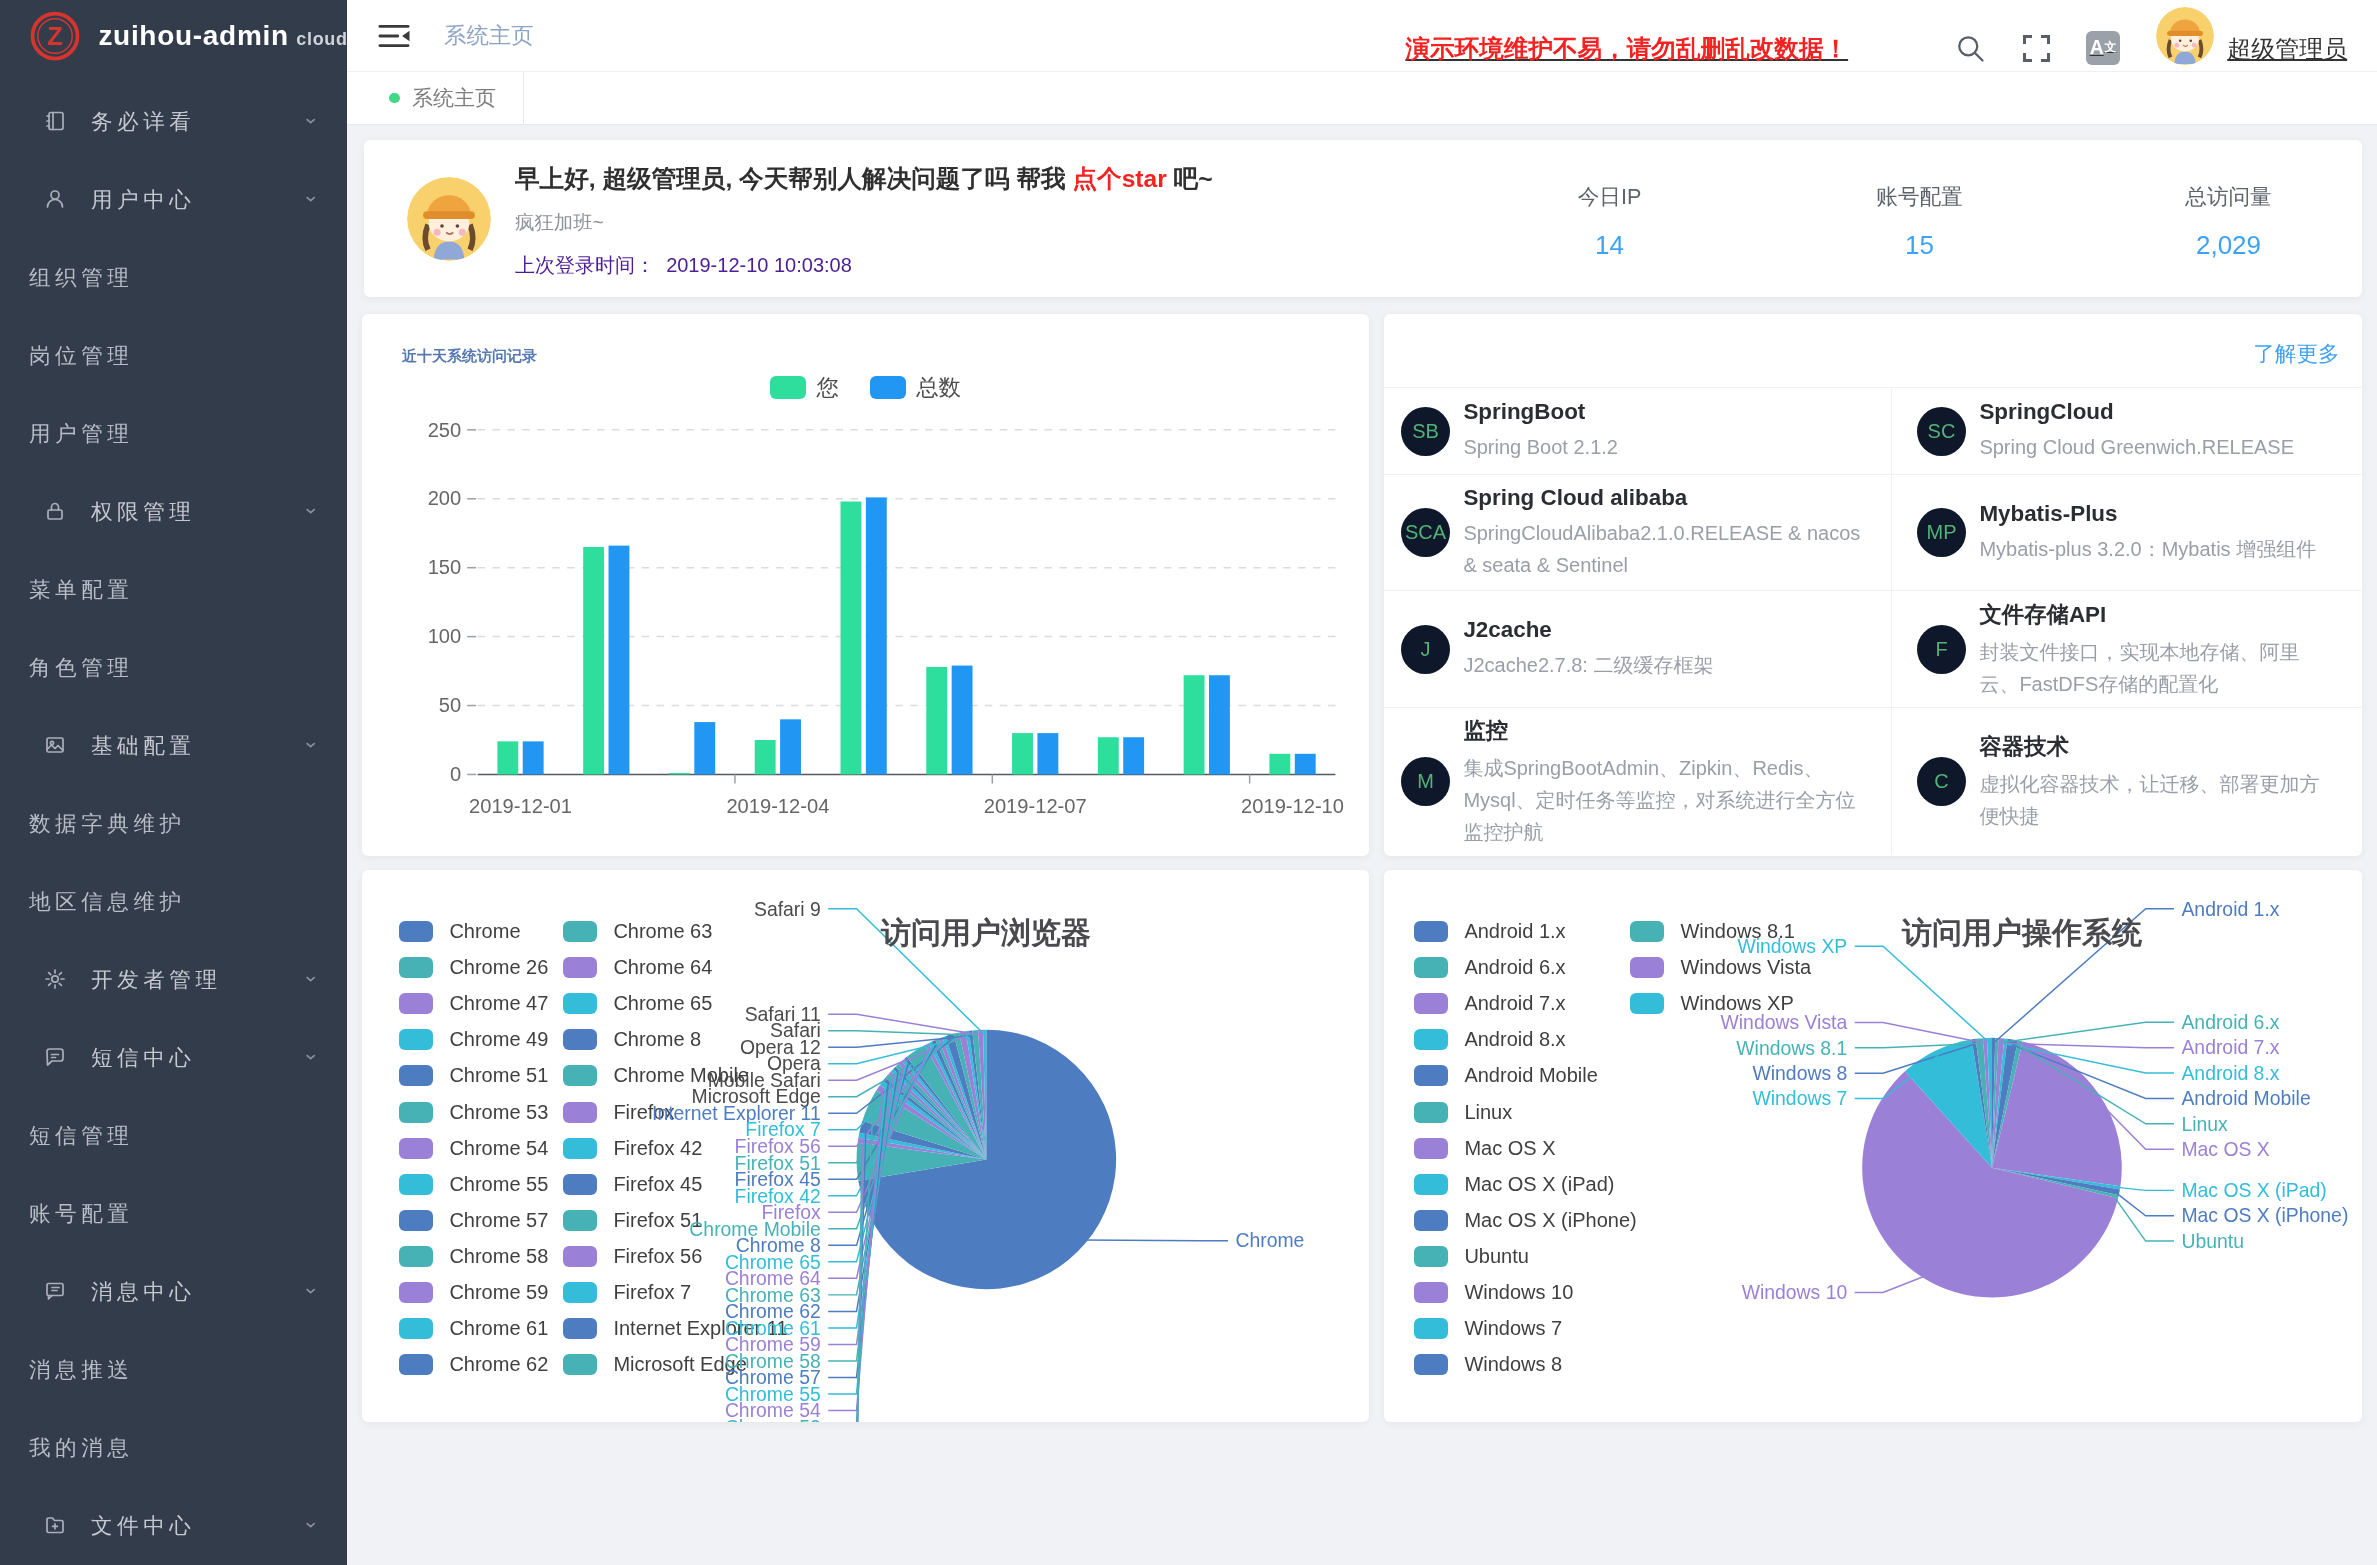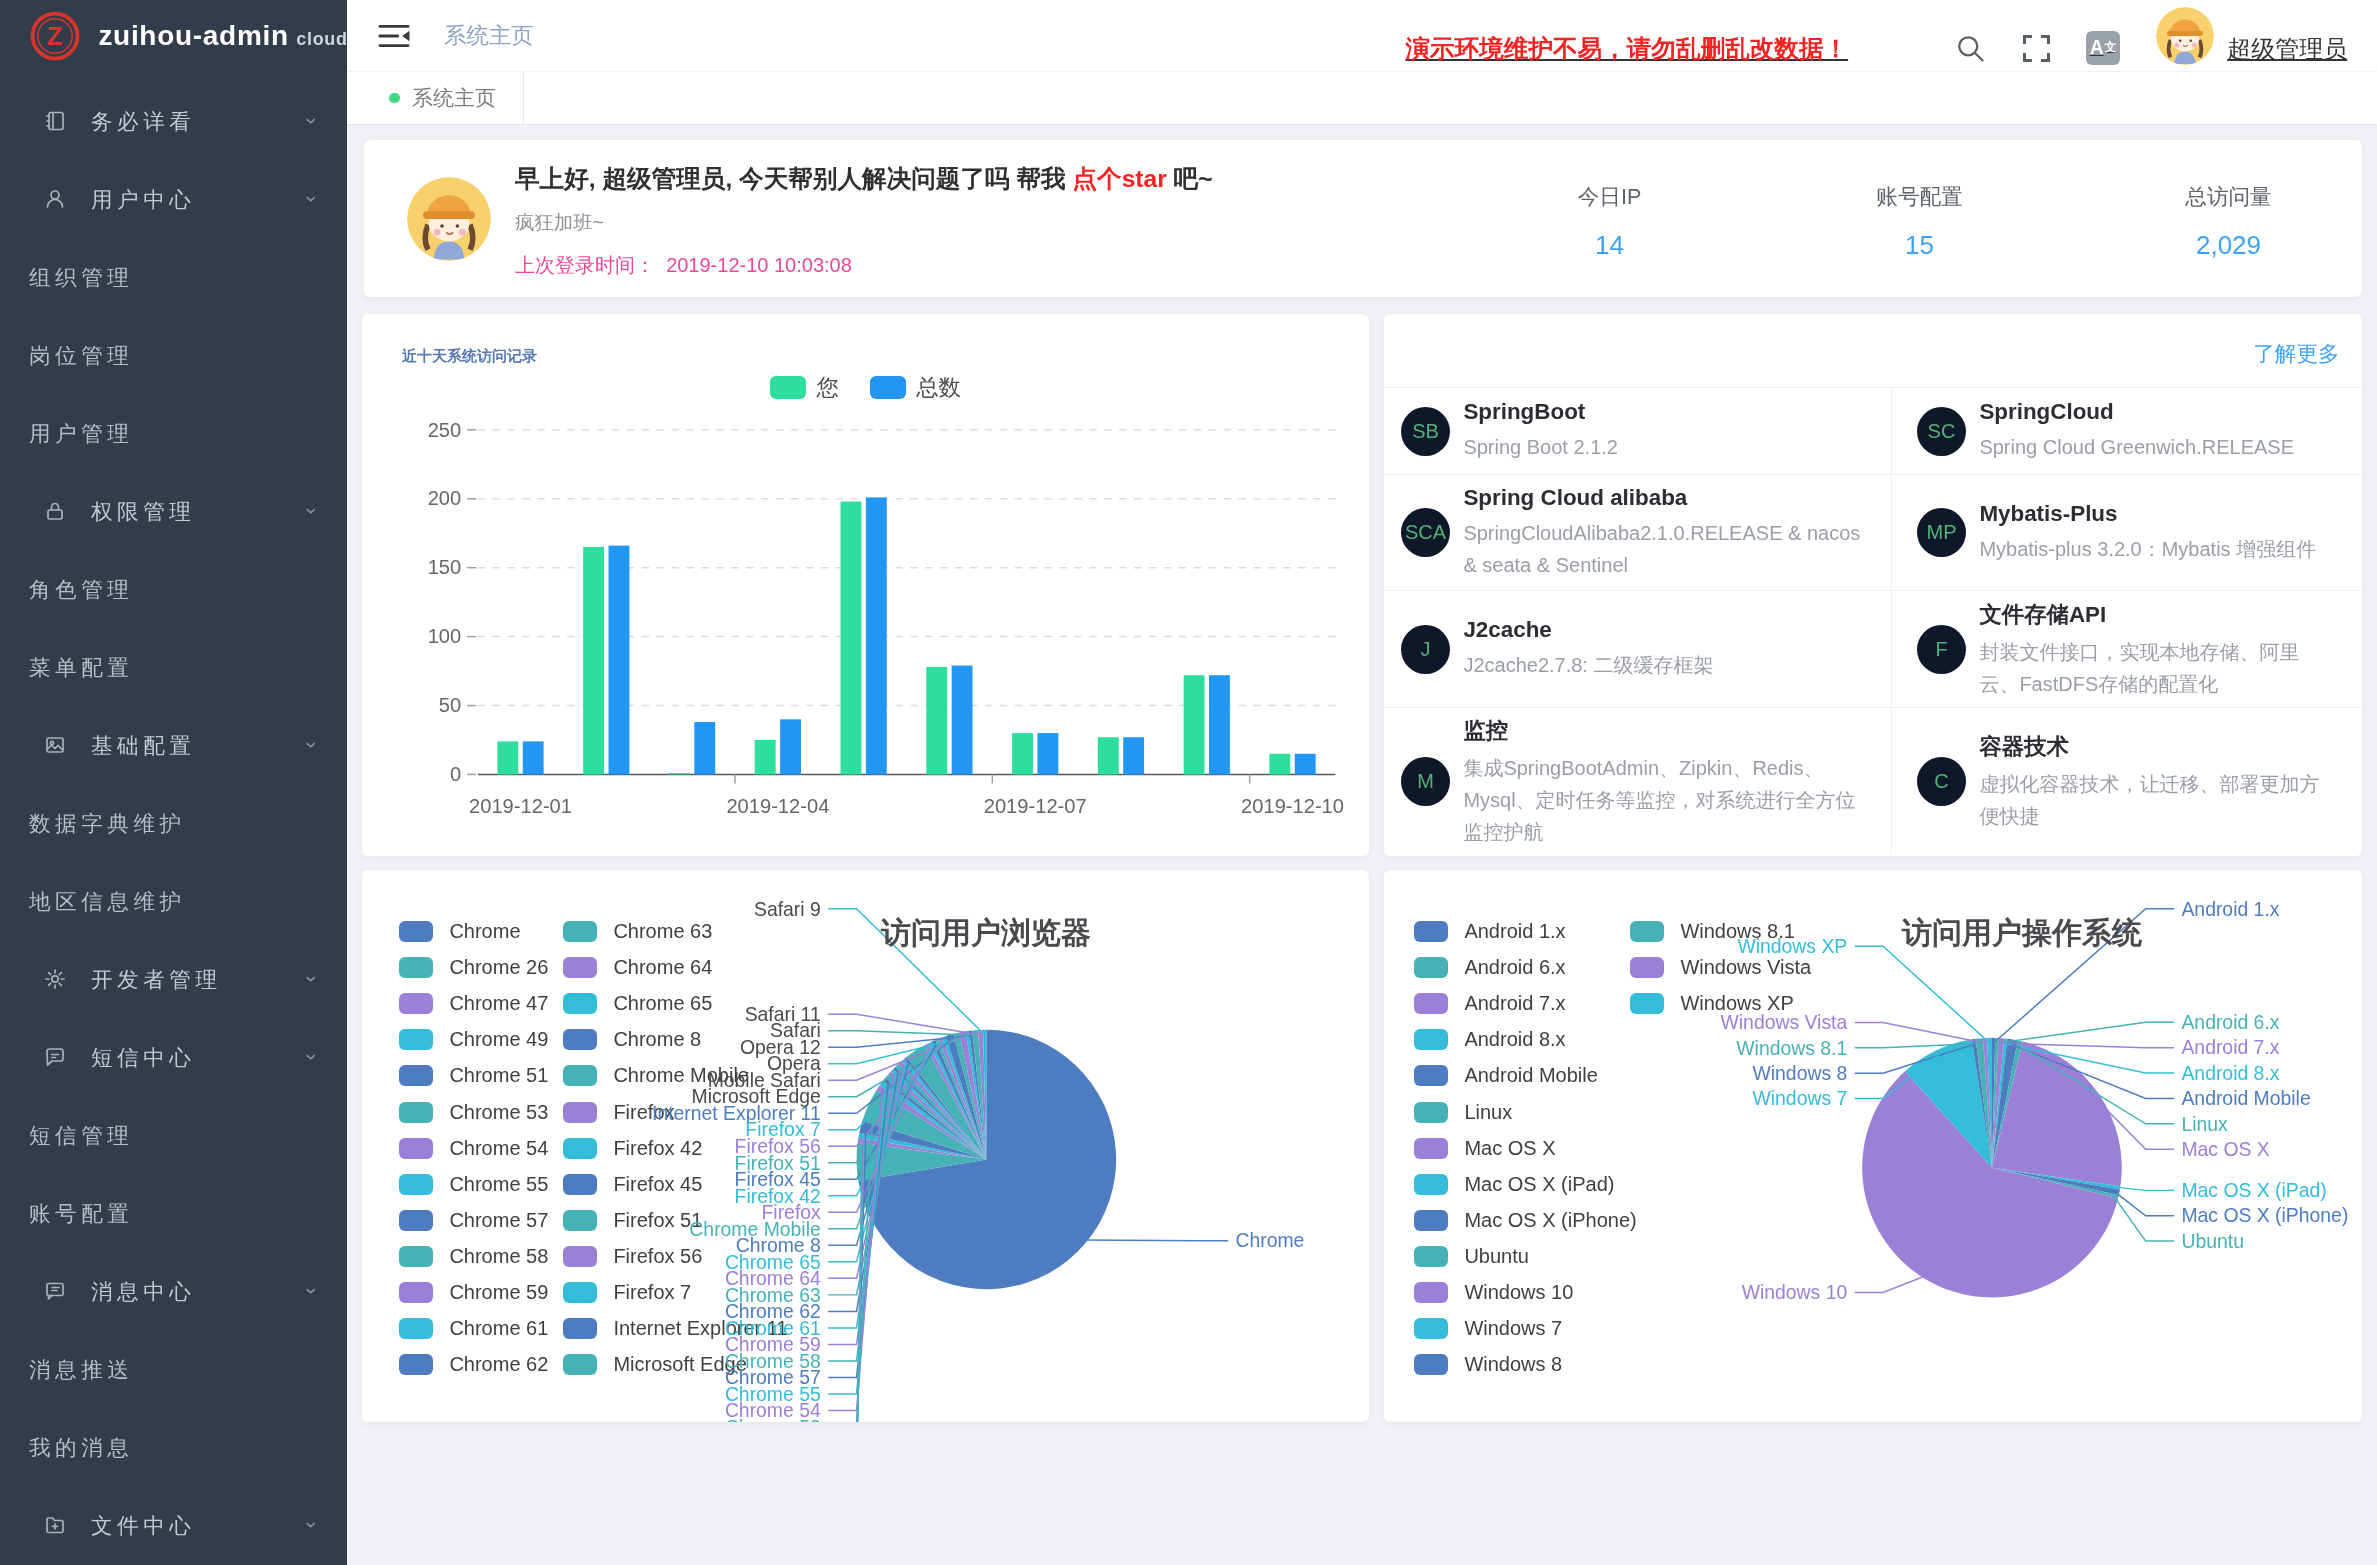--- a/index.html
+++ b/index.html
@@ -38,21 +38,21 @@
   
   #main{position:absolute;left:347px;top:125px;right:0;bottom:0;background:#f0f2f5;}
   .card{position:absolute;background:#fff;border-radius:6px;box-shadow:0 1.5px 9px rgba(0,0,0,.05);}
   
   #greeting{left:17px;top:15px;width:1998px;height:157px;}
   .avatar-lg{position:absolute;left:43px;top:37px;width:84px;height:84px;border-radius:50%;overflow:hidden;}
   .greet-text{position:absolute;left:151px;top:22.4px;}
   .greet-line1{font-size:24.6px;color:#2f2f2f;font-weight:600;}
   .greet-line1 .star-link{color:#f52222;cursor:pointer;}
   .greet-line2{font-size:19.4px;color:#8f9196;margin-top:13.4px;}
-  .greet-line3{font-size:20px;color:#ec4899;margin-top:16.4px;}
+  .greet-line3{font-size:20px;color:#4c1d95;margin-top:16.4px;}
   .stat-col{position:absolute;top:42px;width:239px;text-align:center;}
   .stat-label{font-size:21.6px;color:#5e626b;}
   .stat-value{font-size:26px;color:#3da2f5;margin-top:19.4px;}
   
   #barCard{left:15px;top:189px;width:1007px;height:542px;}
   .chart-title{position:absolute;left:40px;top:33px;font-size:15px;font-weight:600;color:#5679b2;}
   #barLegend{position:absolute;left:0;top:58px;width:100%;display:flex;justify-content:center;align-items:center;gap:31px;}
   .bl-item{display:flex;align-items:center;gap:10.4px;cursor:pointer;}
   .bl-swatch{width:36px;height:22.4px;border-radius:6px;}
   .bl-label{font-size:22.4px;color:#4c4c4c;}
@@ -133,24 +133,24 @@
           <svg class="mi-icon" viewBox="0 0 24 24" fill="none" stroke="#a9b0bb" stroke-width="1.7" stroke-linecap="round" stroke-linejoin="round">
             <rect x="5" y="11" width="14" height="9" rx="1.5"></rect>
             <path d="M8.5 11V8a3.5 3.5 0 0 1 7 0v3"></path>
           </svg>
           <span class="mi-label">权限管理</span>
           <svg class="mi-chev" viewBox="0 0 24 24" fill="none" stroke="#8a919c" stroke-width="2">
             <polyline points="7 10 12 14.5 17 10"></polyline>
           </svg>
         </li>
         <li class="sub">
+          <span class="mi-label">菜单配置</span>
+        </li>
+        <li class="sub">
           <span class="mi-label">角色管理</span>
-        </li>
-        <li class="sub">
-          <span class="mi-label">菜单配置</span>
         </li>
         <li class="top">
           <svg class="mi-icon" viewBox="0 0 24 24" fill="none" stroke="#a9b0bb" stroke-width="1.7" stroke-linecap="round" stroke-linejoin="round">
             <rect x="4" y="5" width="16" height="14" rx="1.5"></rect>
             <circle cx="9" cy="10" r="1.6"></circle>
             <path d="M4 16.5l4.5-4.5 3.5 3.5 3-3 5 5"></path>
           </svg>
           <span class="mi-label">基础配置</span>
           <svg class="mi-chev" viewBox="0 0 24 24" fill="none" stroke="#8a919c" stroke-width="2">
             <polyline points="7 10 12 14.5 17 10"></polyline>

